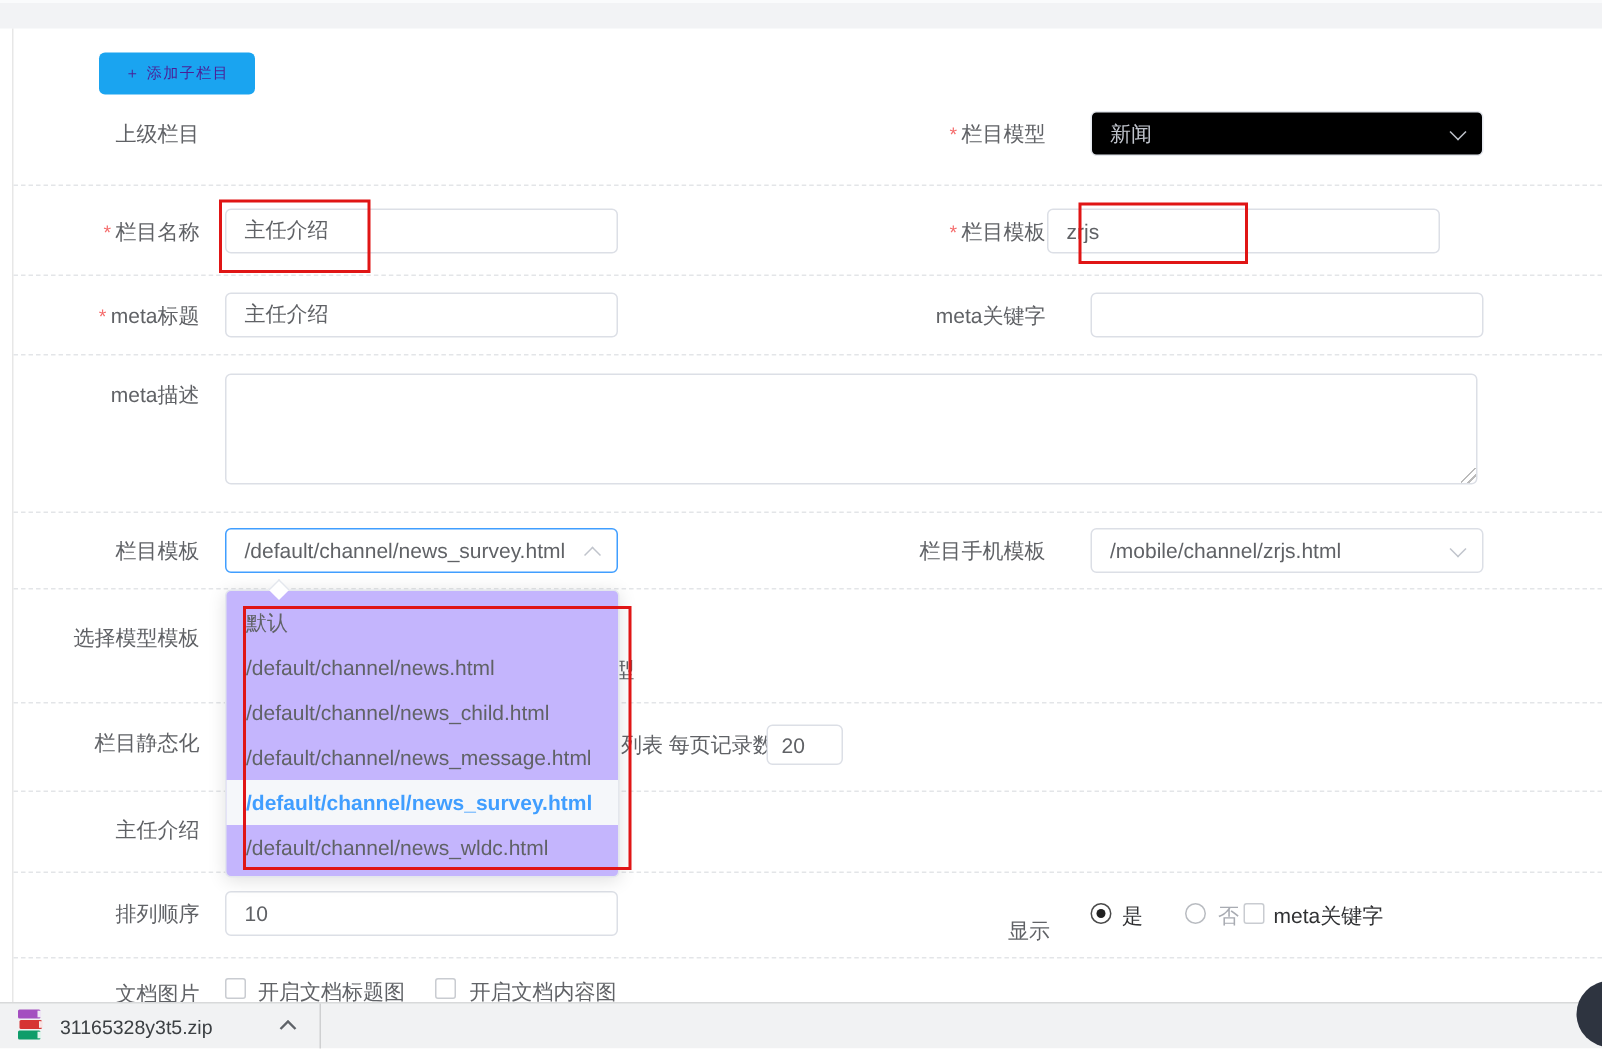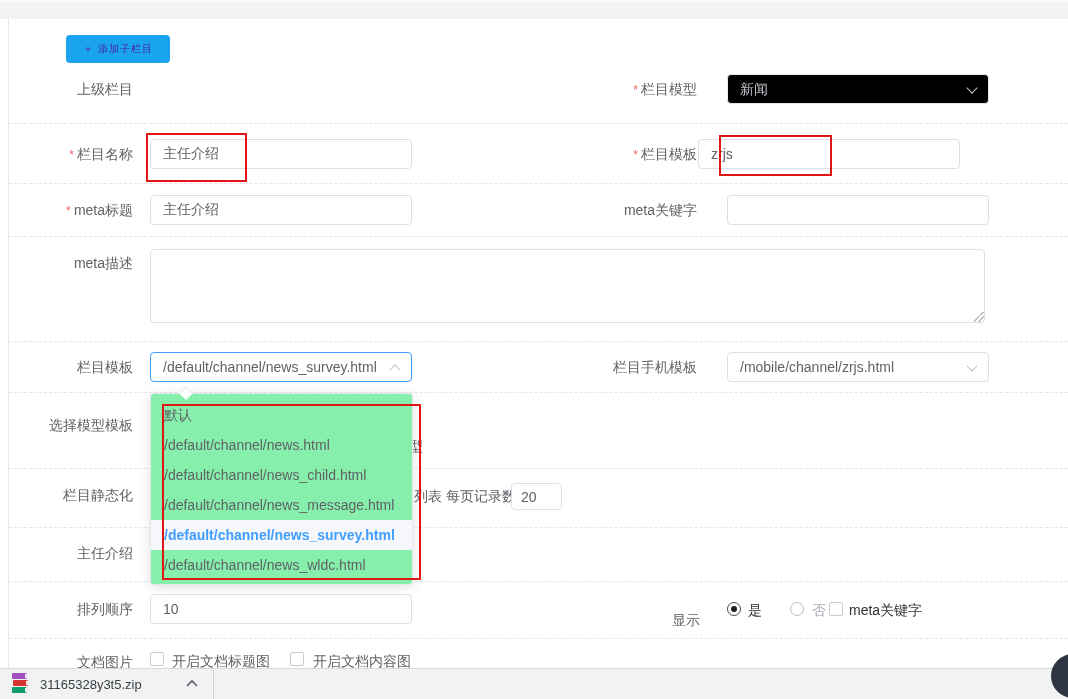--- a/index.html
+++ b/index.html
@@ -48,21 +48,21 @@
   }
 
   .frag { position:absolute; z-index:1; font-size:14px; color:#606266; height:20px;
     line-height:20px; white-space:nowrap; }
 
   .pagesize-input { position:absolute; left:511px; top:483px; width:51px; height:27px;
     border:1px solid #dcdfe6; border-radius:4px; font-size:14px; color:#606266;
     padding:0 6px 0 9px; outline:none; z-index:1; }
 
   .dropdown { position:absolute; left:150px; top:393px; width:263px; height:192px;
-    background:#86efac; border:1px solid #e4e7ed; border-radius:4px; z-index:5;
+    background:#c4b5fd; border:1px solid #e4e7ed; border-radius:4px; z-index:5;
     box-shadow:0 2px 12px rgba(0,0,0,.12); padding:6px 0; }
   .dropdown-arrow { position:absolute; left:30px; top:-6px; width:10px; height:10px;
     background:#fff; transform:rotate(45deg);
     border-left:1px solid #e4e7ed; border-top:1px solid #e4e7ed; }
   .dd-option { height:30px; line-height:30px; padding-left:13px; font-size:14px;
     color:#606266; white-space:nowrap; overflow:hidden; cursor:pointer; }
   .dd-selected { color:#409eff; font-weight:bold; background:#f5f7fa; }
 
   .red-rect { position:absolute; border:2px solid #e01515; z-index:10; pointer-events:none; }
   .rr-name { left:146px; top:133px; width:101px; height:49px; }

